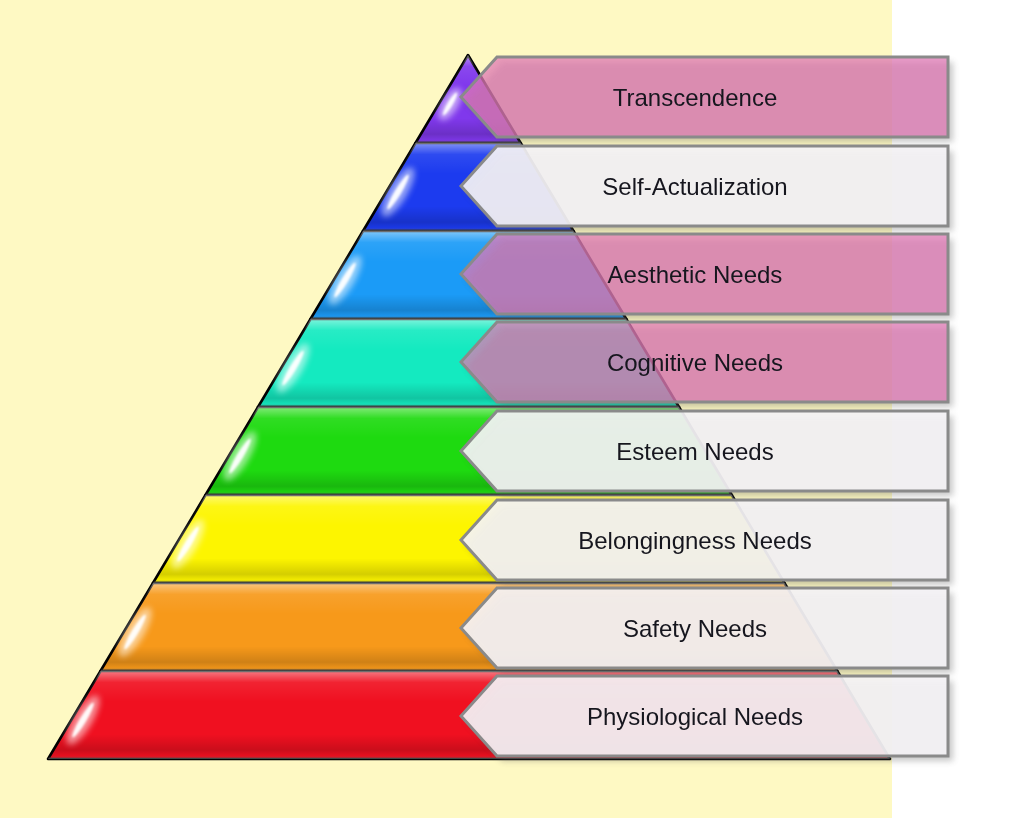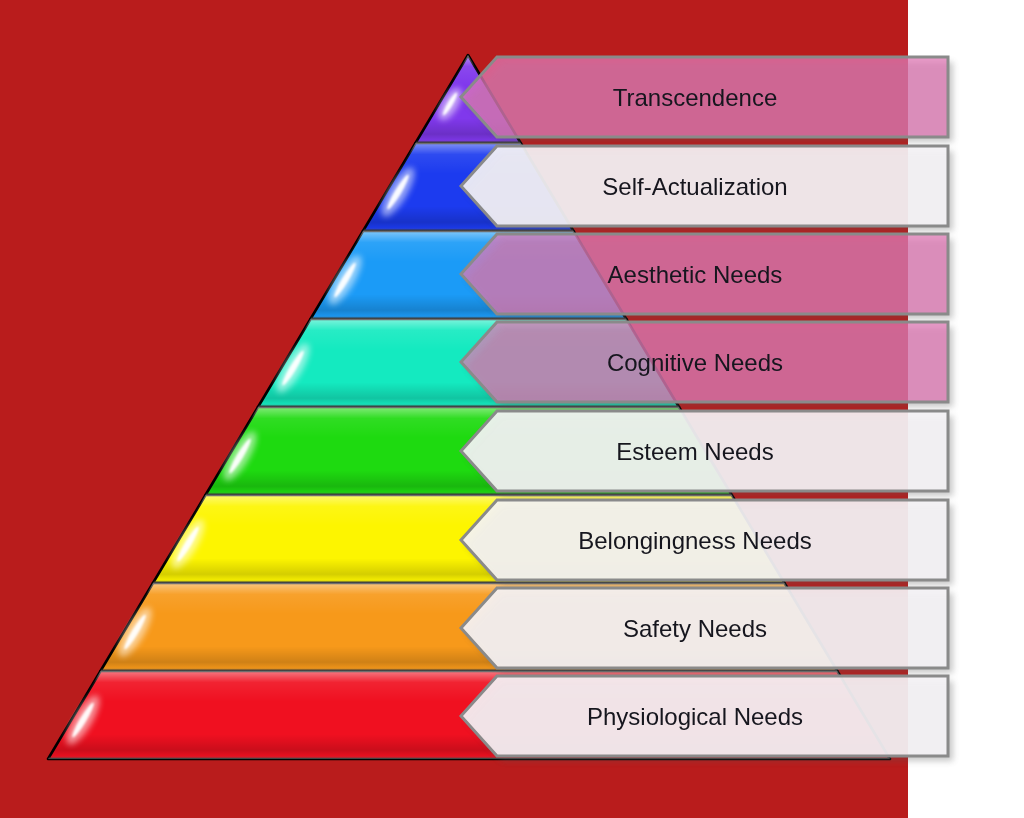--- a/index.html
+++ b/index.html
@@ -1,18 +1,18 @@
 <!DOCTYPE html>
 <html><head>
 <meta charset="utf-8">
 <style>
   html,body{margin:0;padding:0;background:#ffffff;}
   body{width:1024px;height:818px;overflow:hidden;
        font-family:"Liberation Sans","DejaVu Sans",sans-serif;}
-  .canvas{position:relative;width:892px;height:818px;background:#b91c1c;padding-left:16px;}
+  .canvas{position:relative;width:892px;height:818px;background:#fef9c3;}
   svg{position:absolute;left:0;top:0;}
   text.banner-label{font-size:24px;font-family:"Liberation Sans","DejaVu Sans",sans-serif;}
 </style>
 </head>
 <body>
 
 <div class="canvas">
 <svg width="1024" height="818" viewBox="0 0 1024 818">
   <defs>
     <linearGradient id="bevel" x1="0" y1="0" x2="0" y2="1">

